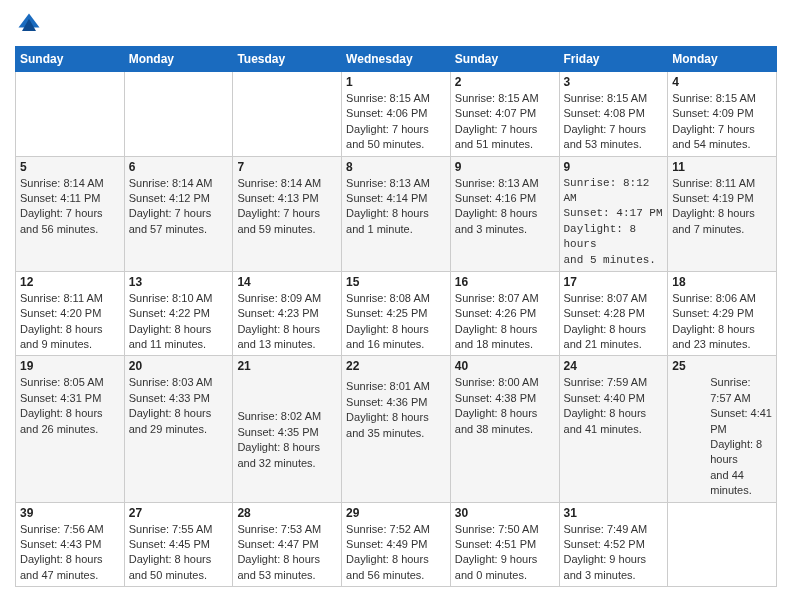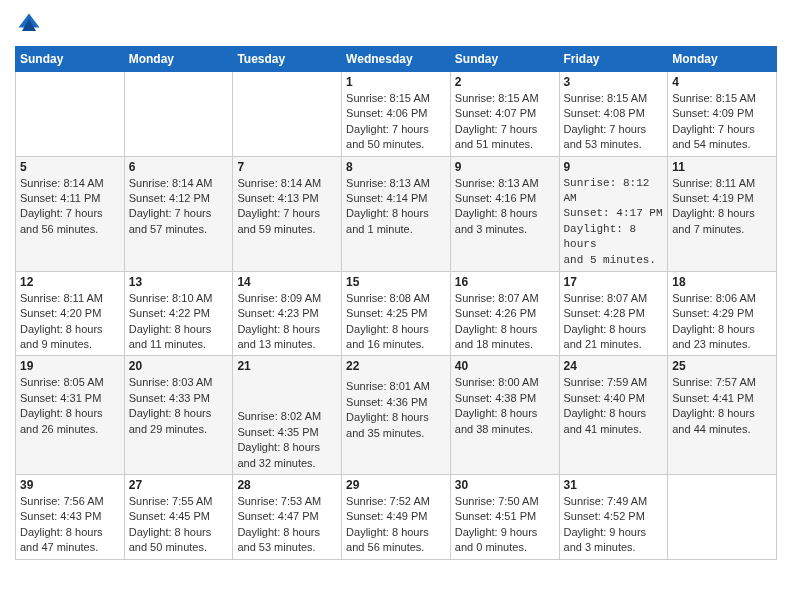--- a/index.html
+++ b/index.html
@@ -307,21 +307,21 @@
           </td>
           <td>
             <span class="day-number">24</span>
             <div class="day-info" style="white-space: pre-line;">Sunrise: 7:59 AM
 Sunset: 4:40 PM
 Daylight: 8 hours
 and 41 minutes.</div>
           </td>
           <td>
             <span class="day-number">25</span>
-            <div class="day-info" style="white-space: pre-line;">Sunrise: 7:57 AM
+            <div class="day-info" style="white-space: pre-line; margin-left: 38px;">Sunrise: 7:57 AM
 Sunset: 4:41 PM
 Daylight: 8 hours
 and 44 minutes.</div>
           </td>
         </tr>
         <tr>
           <td>
             <span class="day-number">39</span>
             <div class="day-info" style="white-space: pre-line;">Sunrise: 7:56 AM
 Sunset: 4:43 PM

